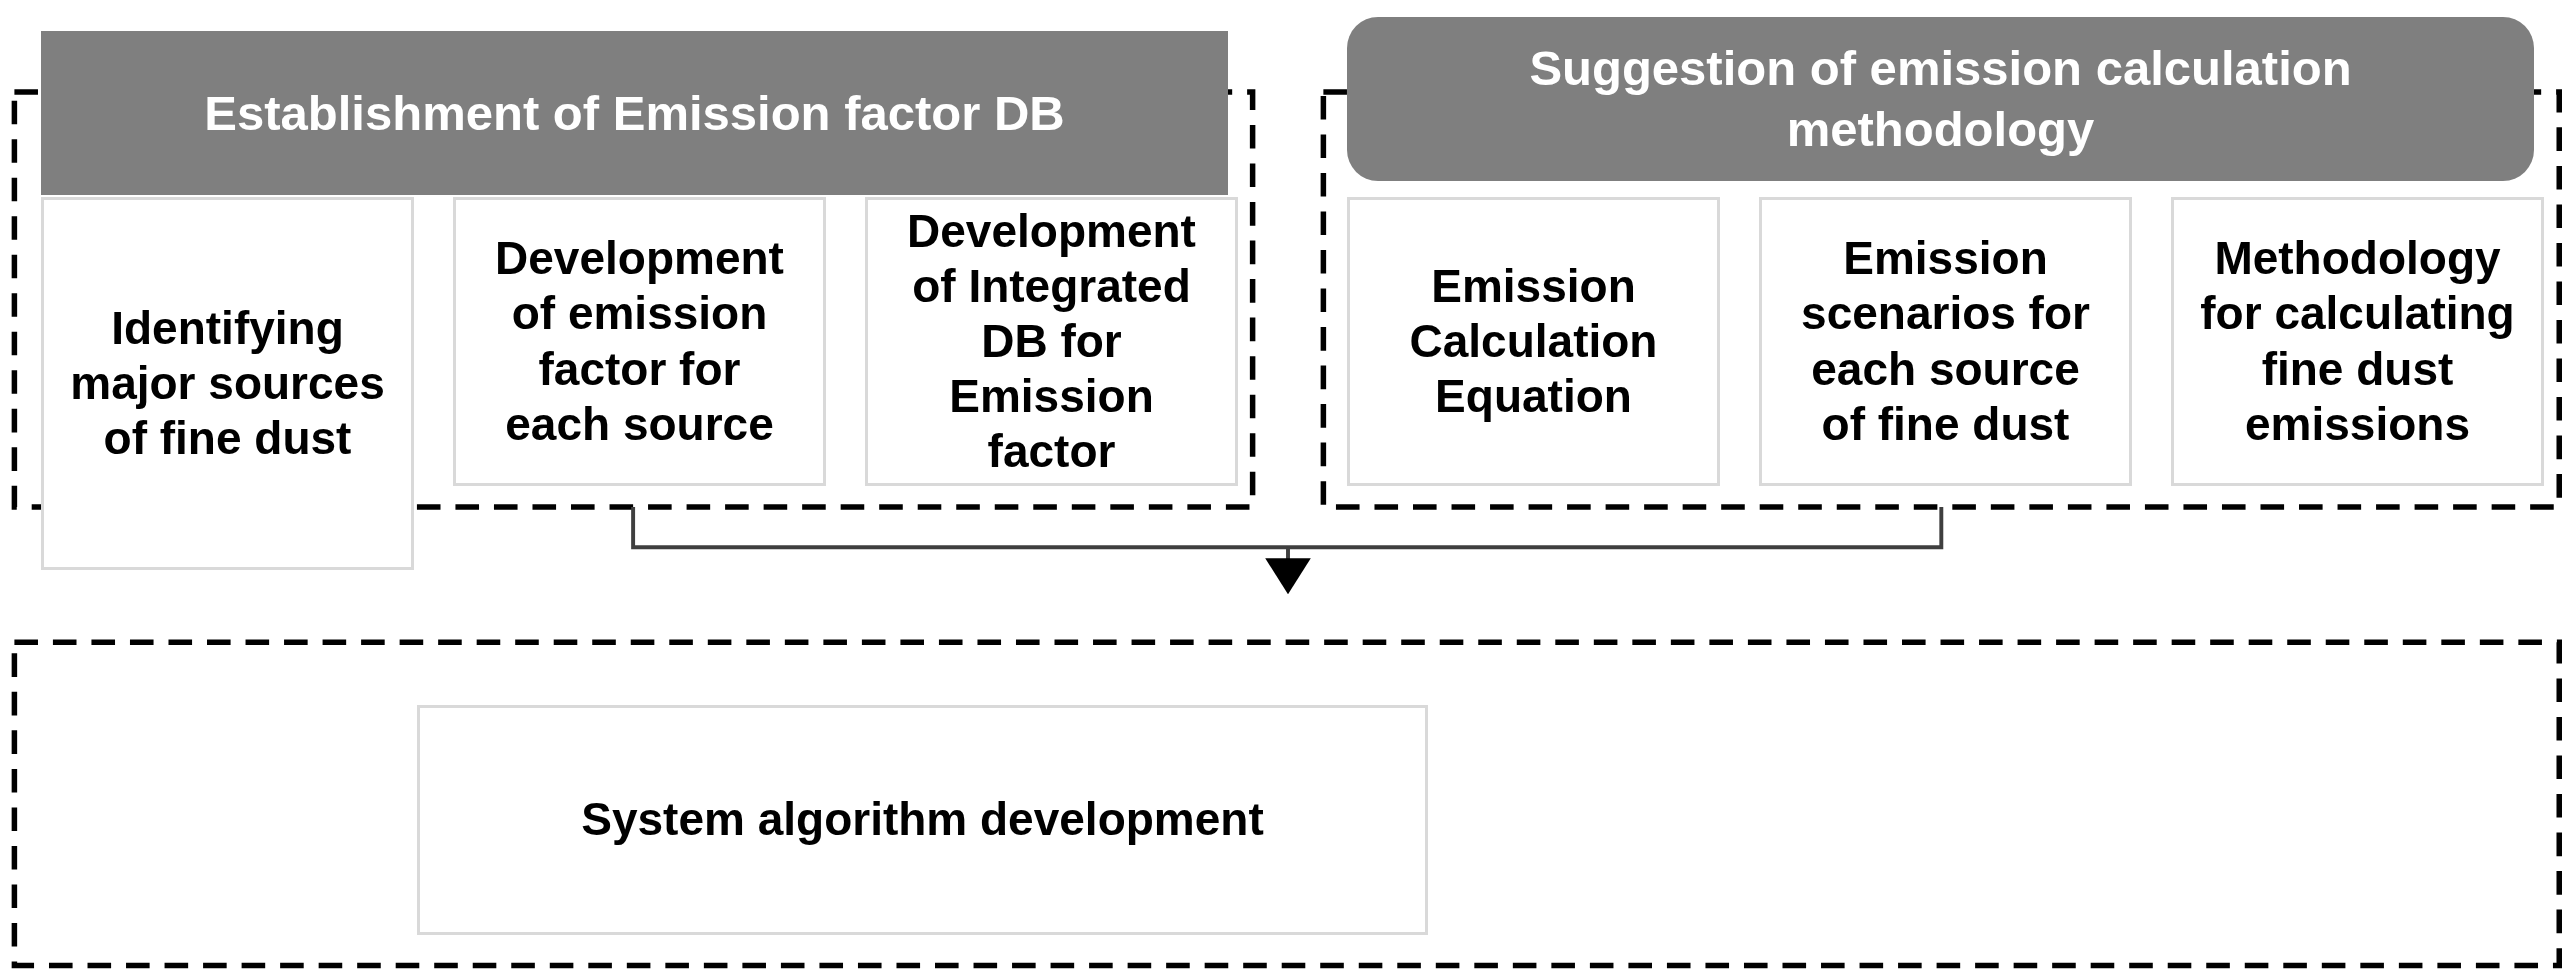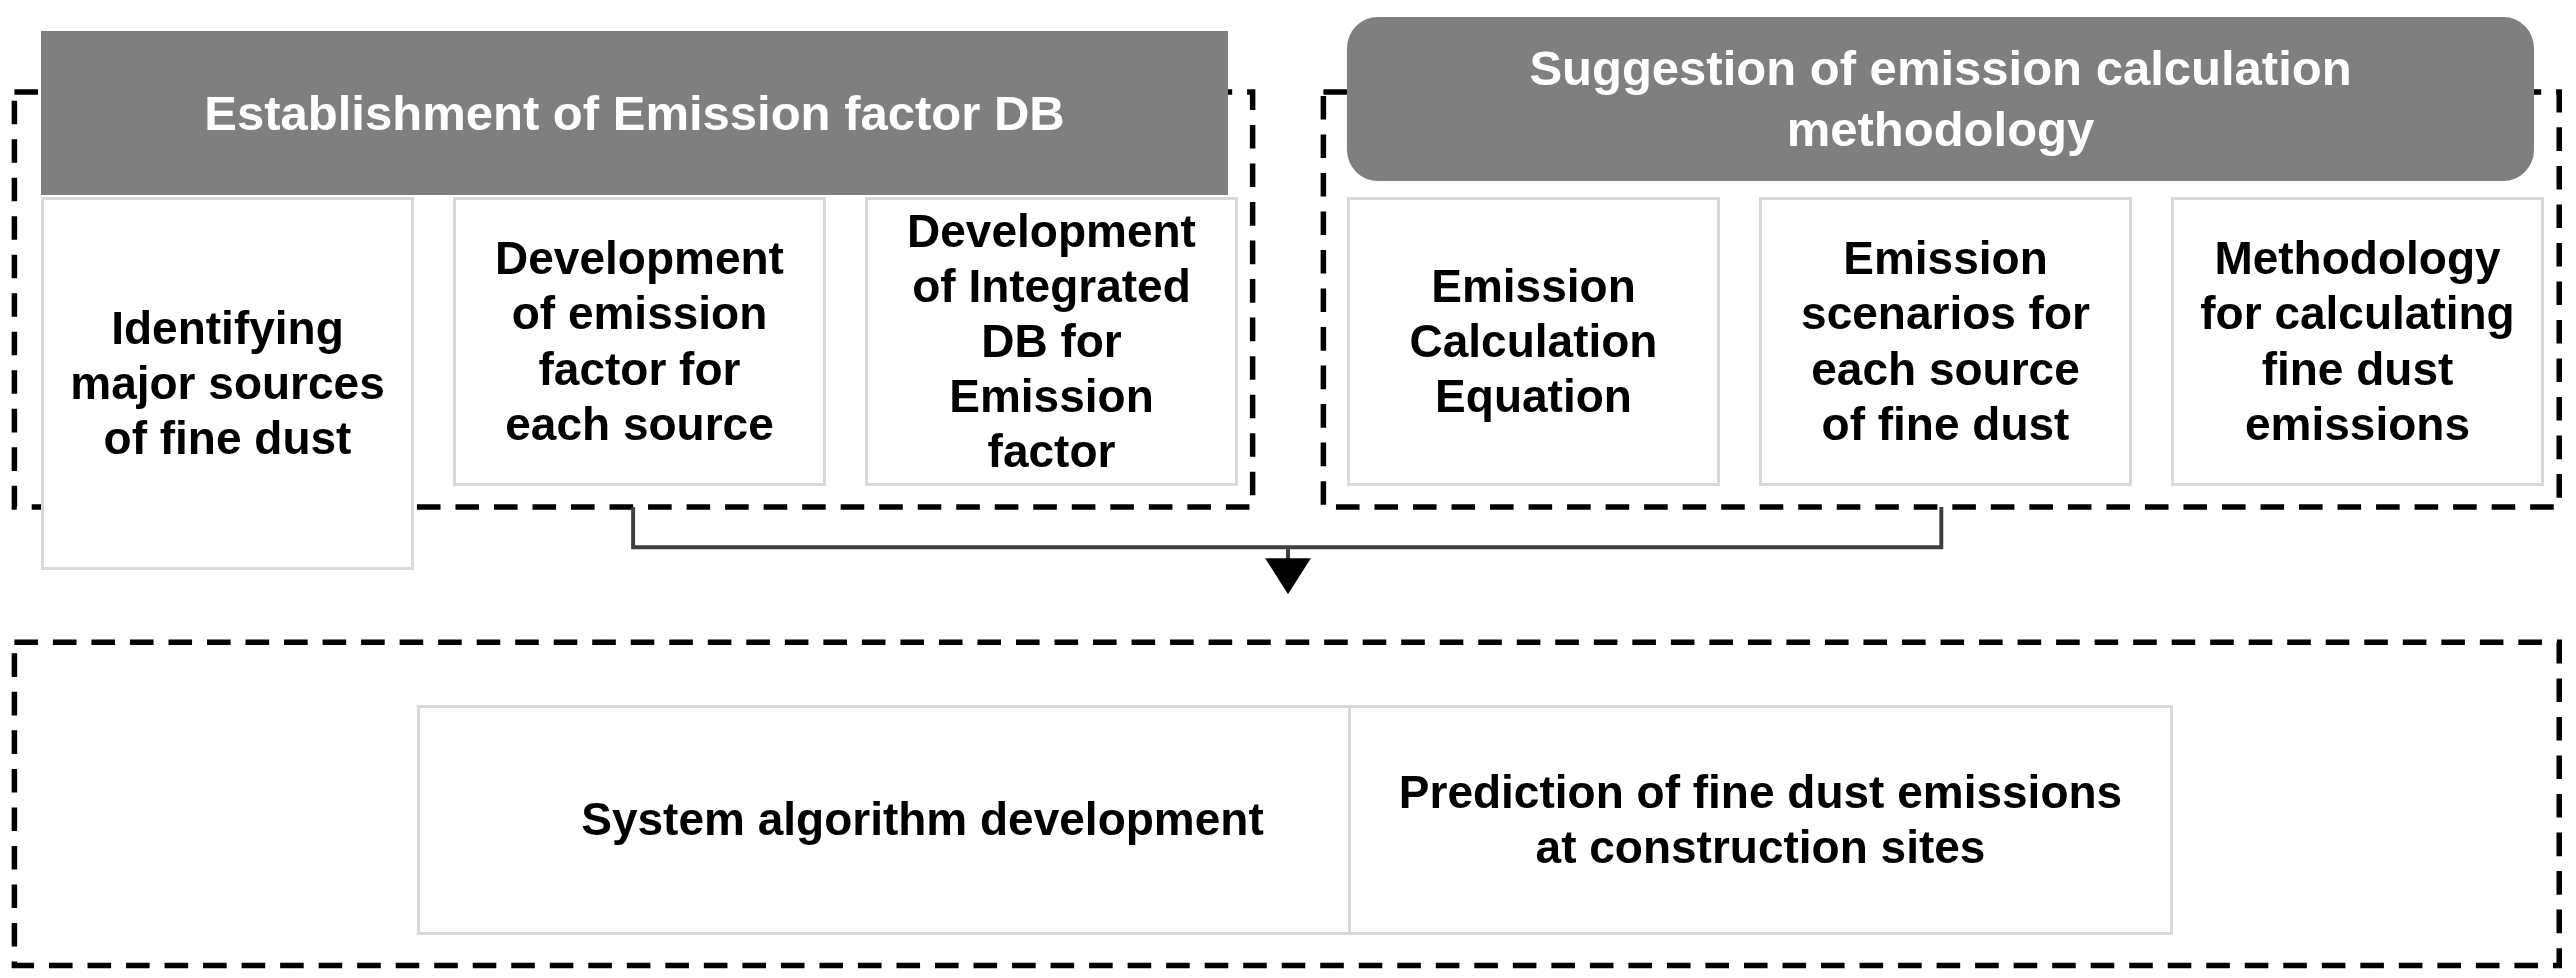--- a/index.html
+++ b/index.html
@@ -120,17 +120,15 @@
   <div class="task-box tr-2">Emission
 scenarios for
 each source
 of fine dust</div>
   <div class="task-box tr-3">Methodology
 for calculating
 fine dust
 emissions</div>
 
   <div class="task-box bt-1">System algorithm development</div>
-  <div class="task-box bt-2">Prediction of fine dust emissions
-at construction sites</div>
 
 </div>
 
 
 </body></html>

